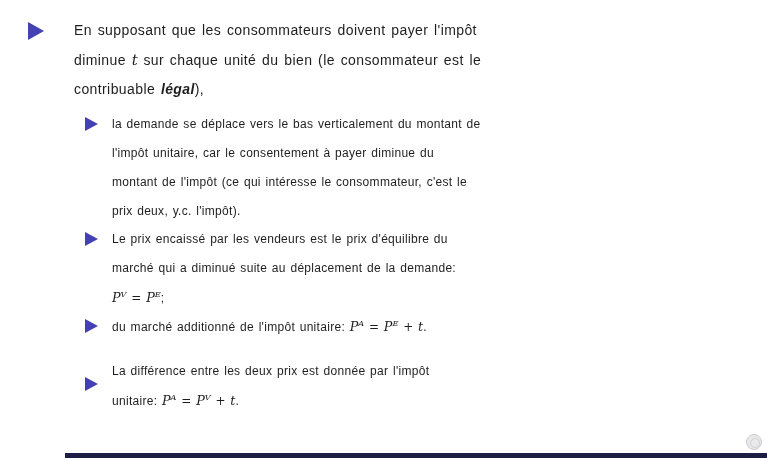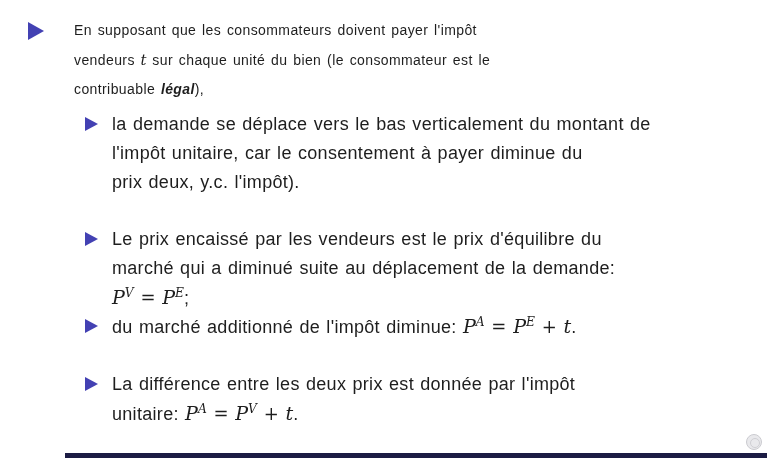--- a/index.html
+++ b/index.html
@@ -37,27 +37,27 @@
   .tblock { position: absolute; }
   .tblock .line { display: block; white-space: nowrap; }
 
   .lvl1 {
     left: 74px; top: 16px; width: 700px;
     font-size: 14px; line-height: 29px;
     letter-spacing: 0.4px; word-spacing: 1.5px;
   }
   .lvl2 {
     left: 112px; width: 650px;
-    font-size: 18px; line-height: 29px;
+    font-size: 12px; line-height: 29px;
     letter-spacing: 0.3px; word-spacing: 1px;
   }
   .b2 { top: 110px; }
   .b3 { top: 225px; }
   .b4 { top: 312px; }
-  .b5 { top: 370px; }
+  .b5 { top: 357px; }
 
   
   .run-n  { font-style: normal; }
   .run-i  { font-style: italic; font-weight: bold; }
   .run-m  {
     font-family: "DejaVu Serif", "Liberation Serif", serif;
     font-style: italic; font-size: 1.06em; letter-spacing: 0;
   }
   .run-mr {
     font-family: "DejaVu Serif", "Liberation Serif", serif;
@@ -98,41 +98,42 @@
   }
 </style>
 </head>
 <body>
 
 <div class="slide">
 
   <span class="tri l1" style="left:28px; top:22px;"></span>
   <div class="tblock lvl1">
     <span class="line"><span class="run-n">En supposant que les consommateurs doivent payer l'impôt</span></span>
-    <span class="line"><span class="run-n">vendeurs </span><span class="run-m">t</span><span class="run-n"> sur chaque unité du bien (le consommateur est le</span></span>
+    <span class="line"><span class="run-n">diminue </span><span class="run-m">t</span><span class="run-n"> sur chaque unité du bien (le consommateur est le</span></span>
     <span class="line"><span class="run-n">contribuable </span><span class="run-i">légal</span><span class="run-n">),</span></span>
   </div>
 
   <span class="tri l2" style="left:85px; top:117px;"></span>
   <div class="tblock lvl2 b2">
     <span class="line"><span class="run-n">la demande se déplace vers le bas verticalement du montant de</span></span>
     <span class="line"><span class="run-n">l'impôt unitaire, car le consentement à payer diminue du</span></span>
+    <span class="line"><span class="run-n">montant de l'impôt (ce qui intéresse le consommateur, c'est le</span></span>
     <span class="line"><span class="run-n">prix deux, y.c. l'impôt).</span></span>
   </div>
 
   <span class="tri l2" style="left:85px; top:232px;"></span>
   <div class="tblock lvl2 b3">
     <span class="line"><span class="run-n">Le prix encaissé par les vendeurs est le prix d'équilibre du</span></span>
     <span class="line"><span class="run-n">marché qui a diminué suite au déplacement de la demande:</span></span>
     <span class="line"><span class="run-m">P</span><sup class="run-ms">V</sup><span class="run-mr"> = </span><span class="run-m">P</span><sup class="run-ms">E</sup><span class="run-n">;</span></span>
   </div>
 
   <span class="tri l2" style="left:85px; top:319px;"></span>
   <div class="tblock lvl2 b4">
-    <span class="line"><span class="run-n">du marché additionné de l'impôt diminue: </span><span class="run-m">P</span><sup class="run-ms">A</sup><span class="run-mr"> = </span><span class="run-m">P</span><sup class="run-ms">E</sup><span class="run-mr"> + </span><span class="run-m">t</span><span class="run-n">.</span></span>
+    <span class="line"><span class="run-n">du marché additionné de l'impôt unitaire: </span><span class="run-m">P</span><sup class="run-ms">A</sup><span class="run-mr"> = </span><span class="run-m">P</span><sup class="run-ms">E</sup><span class="run-mr"> + </span><span class="run-m">t</span><span class="run-n">.</span></span>
   </div>
 
   <span class="tri l2" style="left:85px; top:377px;"></span>
   <div class="tblock lvl2 b5">
     <span class="line"><span class="run-n">La différence entre les deux prix est donnée par l'impôt</span></span>
     <span class="line"><span class="run-n">unitaire: </span><span class="run-m">P</span><sup class="run-ms">A</sup><span class="run-mr"> = </span><span class="run-m">P</span><sup class="run-ms">V</sup><span class="run-mr"> + </span><span class="run-m">t</span><span class="run-n">.</span></span>
   </div>
 
   <div class="seal"></div>
 

